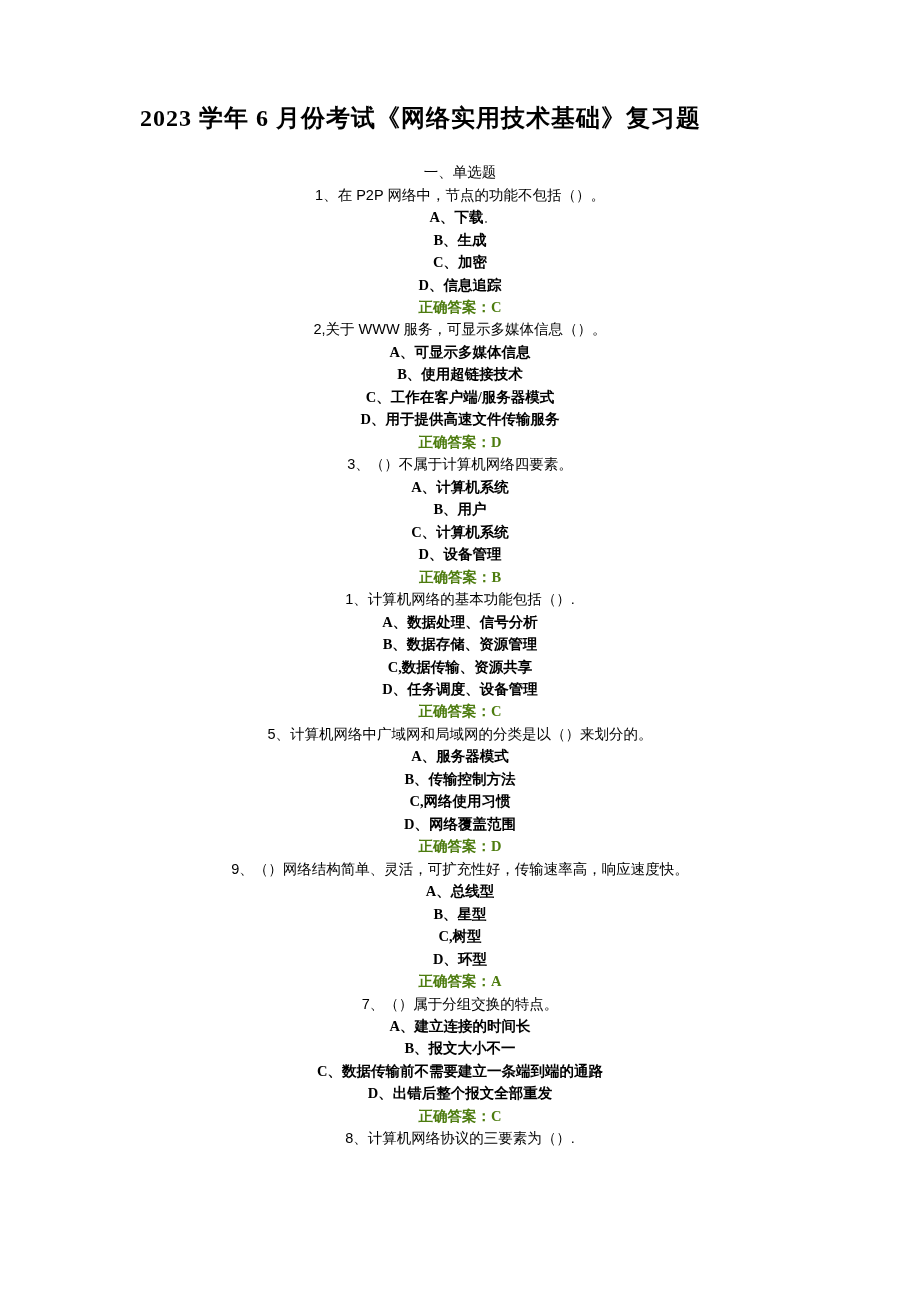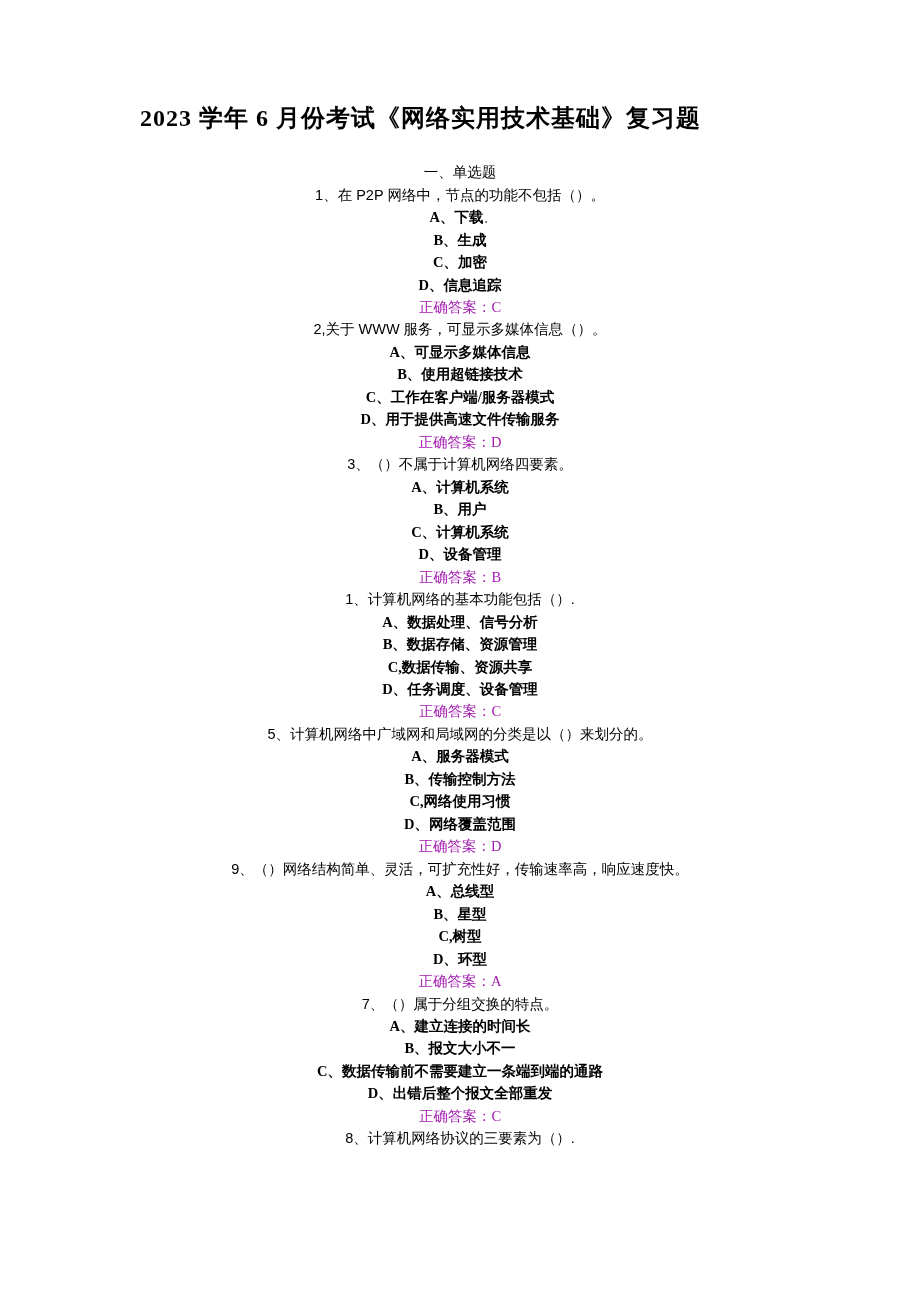--- a/index.html
+++ b/index.html
@@ -27,21 +27,22 @@
     }
     .opt {
       font-family: "Segoe UI", Arial, sans-serif;
       font-weight: bold;
     }
     .opt .zh {
       font-family: SimSun, "Songti SC", serif;
     }
     .answer {
       font-family: SimSun, "Songti SC", serif;
-      color: #a21caf;
+      color: #4d7c0f;
+      font-weight: bold;
     }
     .line { margin: 0; padding: 0; text-align: center; }
     .idot{
       display:inline-block;
       width:5px;
       height:5px;
       vertical-align: -1px;
       margin-left:2px;
     }
     .idot::after{

